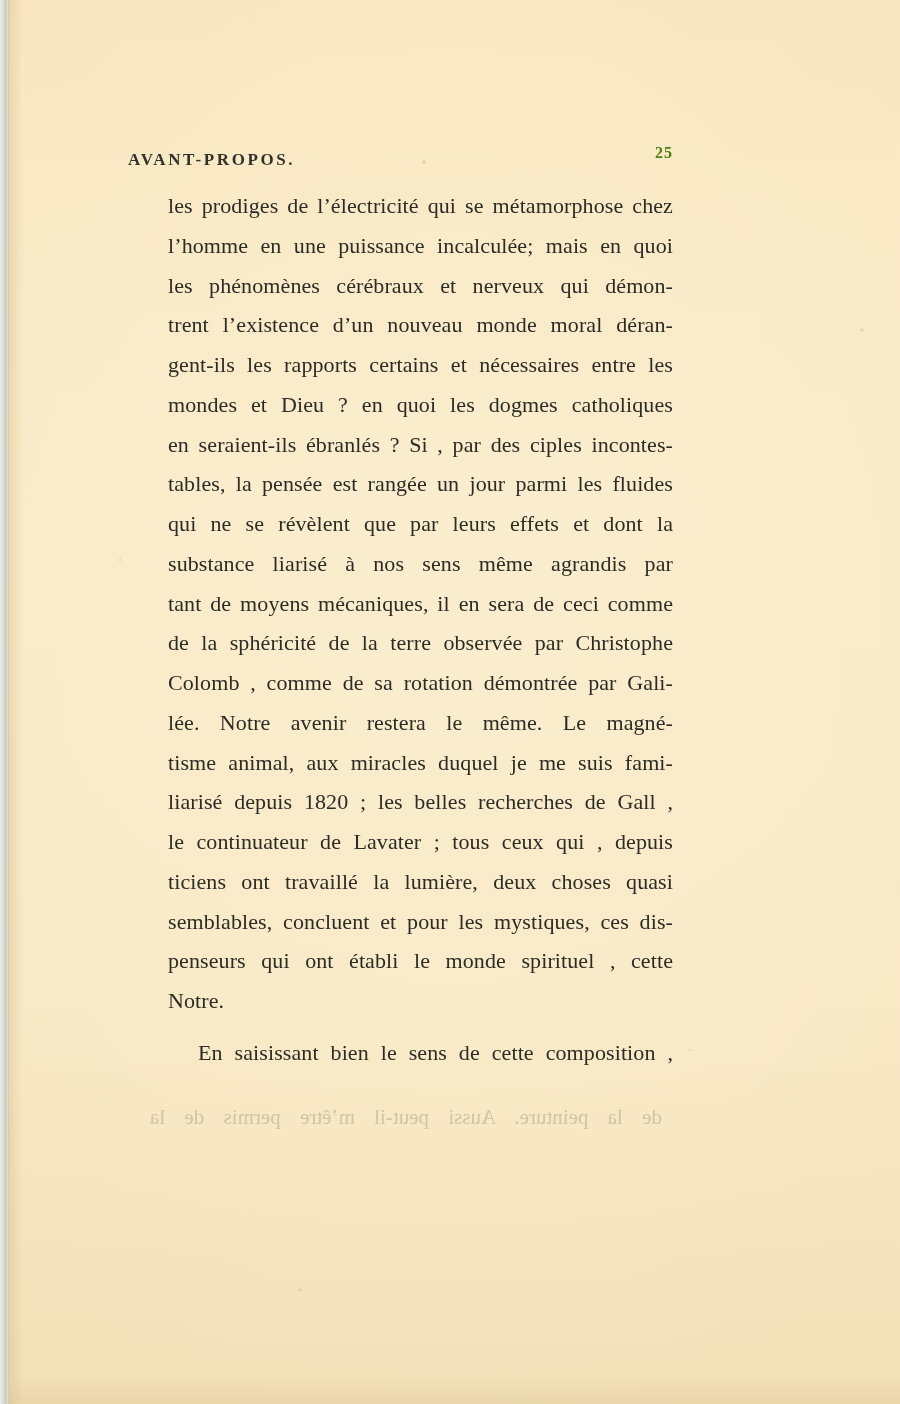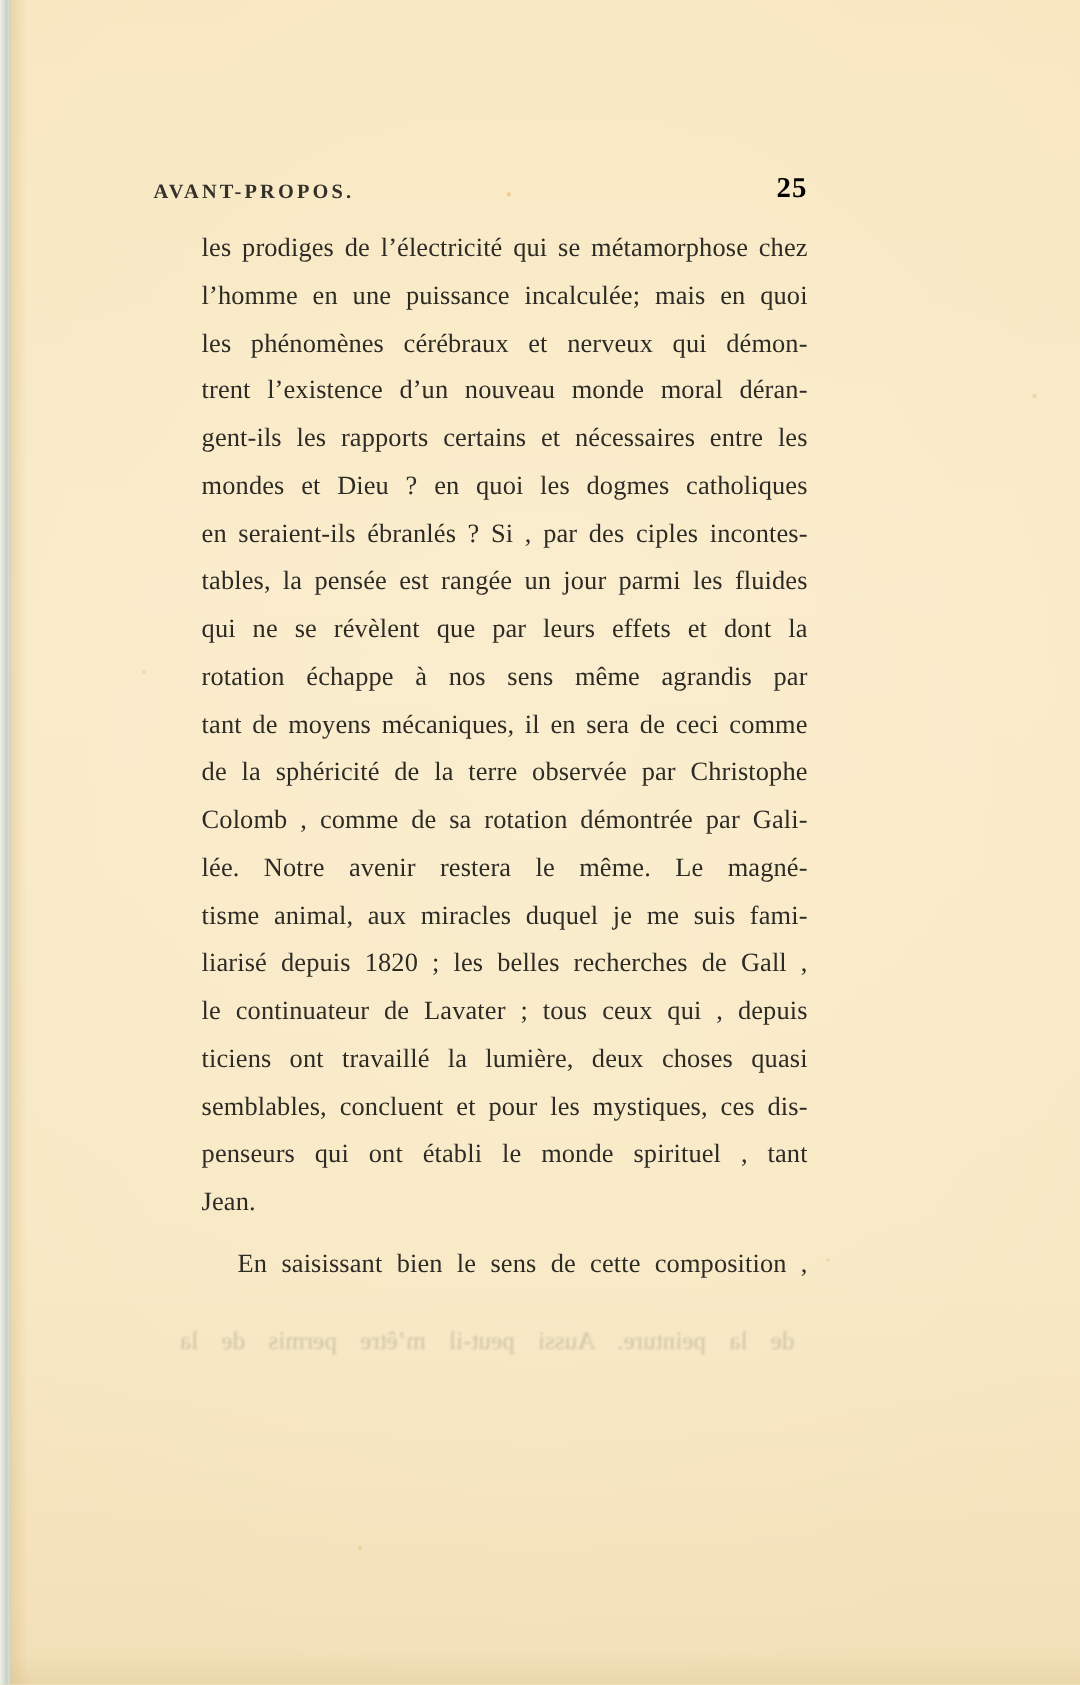--- a/index.html
+++ b/index.html
@@ -36,22 +36,22 @@
   .header { position: absolute; left: 128px; top: 146px; width: 545px; height: 30px; }
   .header-title {
     position: absolute; left: 0; right: 0; top: 4px;
     text-align: left;
     font-size: 17px; font-weight: bold;
     letter-spacing: 2.6px;
     color: #33312a;
   }
   .page-number {
     position: absolute; right: 0; top: -2px;
-    font-size: 24px; font-weight: 700;
-    color: #000000;
+    font-size: 16px; font-weight: 700;
+    color: #4d7c0f;
     letter-spacing: 1px;
     font-family: Liberation Serif, serif;
   }
   
   .text-block {
     position: absolute; left: 128px; top: 186px; width: 545px;
     color: #2d2b25;
     font-size: 22px;
   }
   .line {
@@ -97,29 +97,29 @@
     <div class="para">
       <div class="line">les prodiges de l’électricité qui se métamorphose chez</div>
       <div class="line">l’homme en une puissance incalculée; mais en quoi</div>
       <div class="line">les phénomènes cérébraux et nerveux qui démon-</div>
       <div class="line">trent l’existence d’un nouveau monde moral déran-</div>
       <div class="line">gent-ils les rapports certains et nécessaires entre les</div>
       <div class="line">mondes et Dieu ? en quoi les dogmes catholiques</div>
       <div class="line">en seraient-ils ébranlés ? Si , par des ciples incontes-</div>
       <div class="line">tables, la pensée est rangée un jour parmi les fluides</div>
       <div class="line">qui ne se révèlent que par leurs effets et dont la</div>
-      <div class="line">rotation échappe à nos sens même agrandis par</div>
+      <div class="line">substance liarisé à nos sens même agrandis par</div>
       <div class="line">tant de moyens mécaniques, il en sera de ceci comme</div>
       <div class="line">de la sphéricité de la terre observée par Christophe</div>
       <div class="line">Colomb , comme de sa rotation démontrée par Gali-</div>
       <div class="line">lée. Notre avenir restera le même. Le magné-</div>
       <div class="line">tisme animal, aux miracles duquel je me suis fami-</div>
       <div class="line">liarisé depuis 1820 ; les belles recherches de Gall ,</div>
       <div class="line">le continuateur de Lavater ; tous ceux qui , depuis</div>
       <div class="line">ticiens ont travaillé la lumière, deux choses quasi</div>
       <div class="line">semblables, concluent et pour les mystiques, ces dis-</div>
-      <div class="line">penseurs qui ont établi le monde spirituel , tant</div>
-      <div class="line plain">Jean.</div>
+      <div class="line">penseurs qui ont établi le monde spirituel , cette</div>
+      <div class="line plain">Notre.</div>
     </div>
     <div class="para indent">
       <div class="line">En saisissant bien le sens de cette composition ,</div>
     </div>
   </div>
 
 </body></html>

